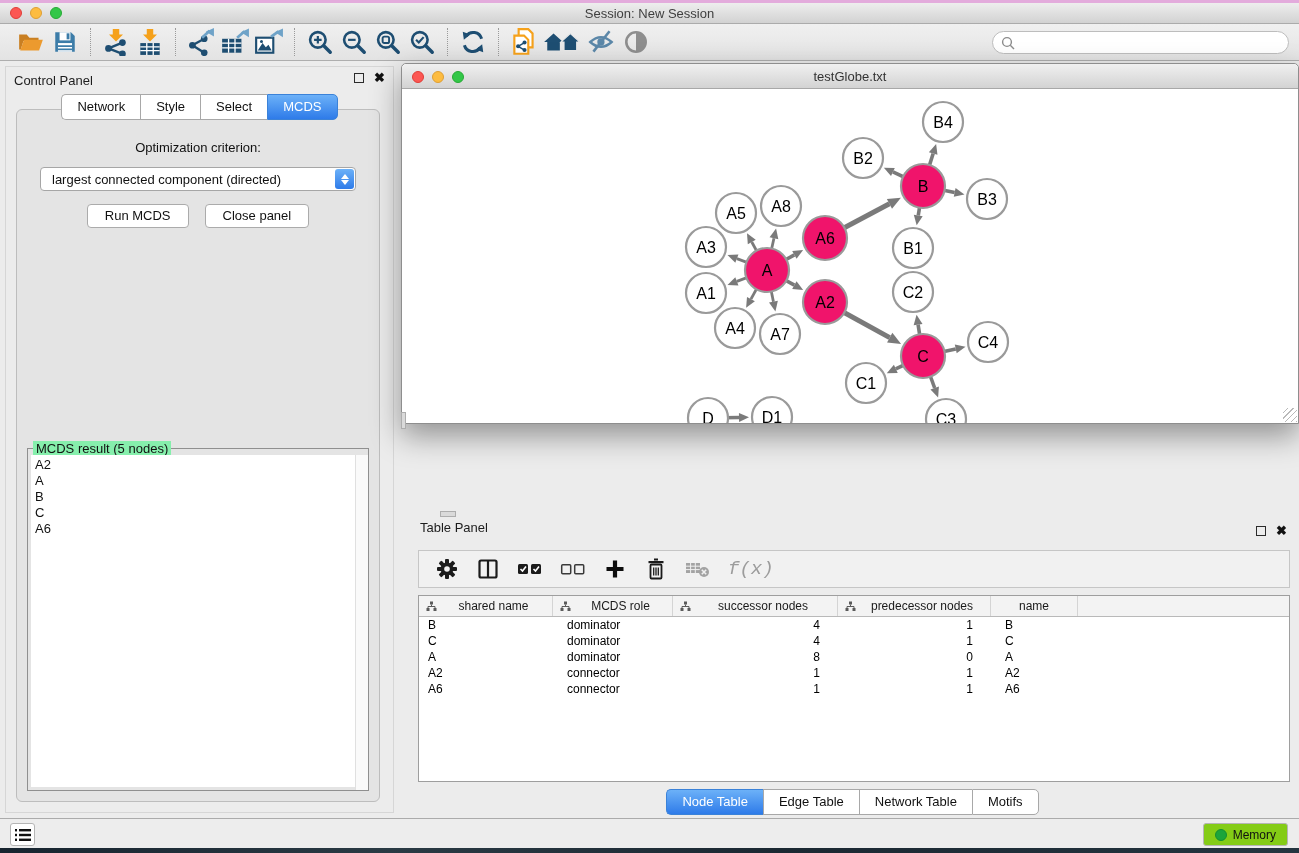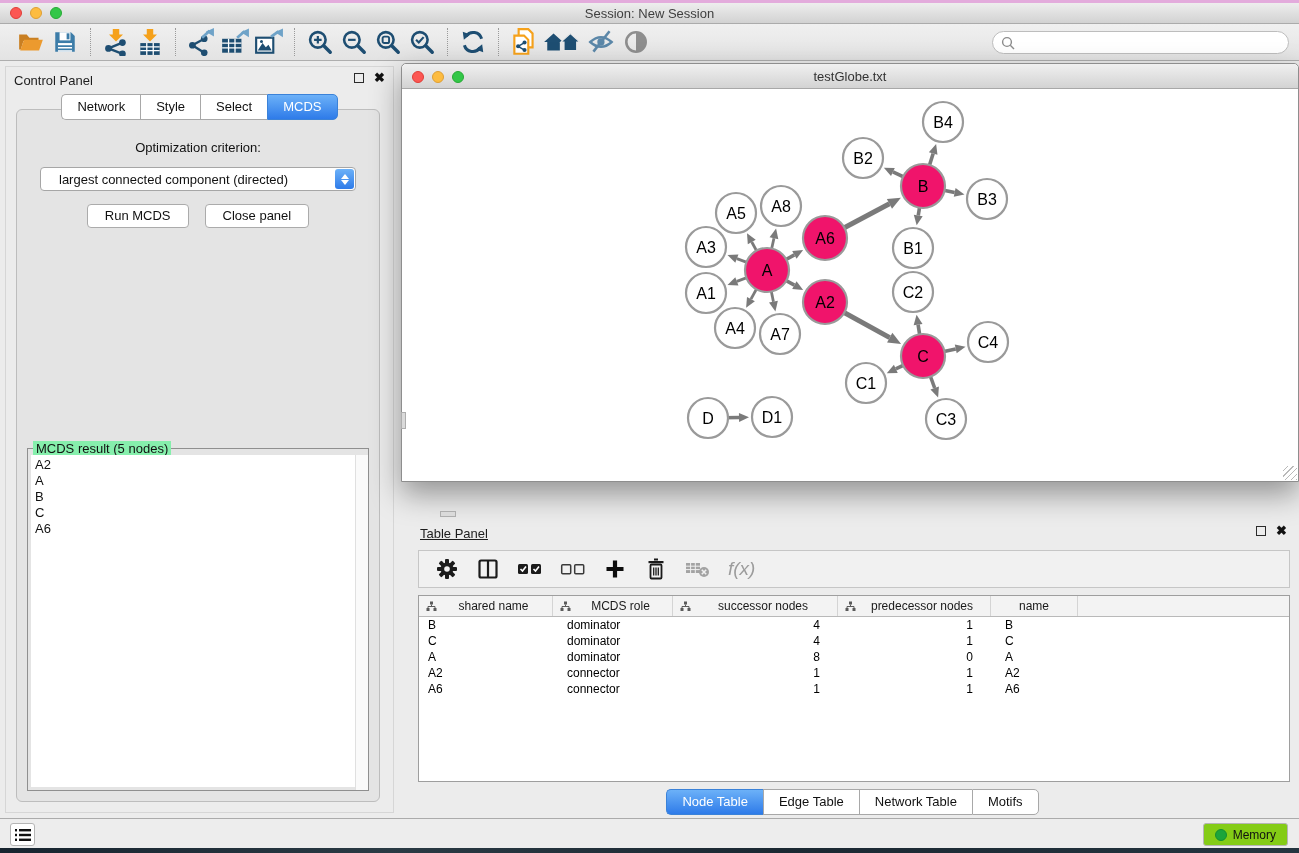--- a/index.html
+++ b/index.html
@@ -36,48 +36,48 @@
   .float-icon { width:10px; height:10px; border:1.6px solid #2b2b2b; background:transparent; }
   .close-icon { font-size:13px; font-weight:bold; color:#111; line-height:11px; }
   .cp-tabs { display:flex; justify-content:center; margin-top:5px; position:relative; z-index:2; }
   .tab { font-size:13px; color:#111; background:#fff; border:1px solid #A8A8A8; border-right-width:0; padding:4px 15px 5px; }
   .tab:first-child { border-radius:5px 0 0 5px; }
   .tab:last-child { border-right-width:1px; border-radius:0 5px 5px 0; }
   .tab.active { background:linear-gradient(#6CB1F8,#2E7BE9); color:#fff; border-color:#3B82D8; }
   .cp-body { position:absolute; left:10px; right:13px; top:42px; bottom:10px; background:#E4E4E4; border:1px solid #BDBDBD; border-radius:6px; display:flex; flex-direction:column; padding:10px; }
   .opt-label { text-align:center; font-size:13px; color:#111; margin-top:20px; }
   .dropdown { position:relative; margin:12px auto 0; width:316px; height:24px; background:#fff; border:1px solid #A6A6A6; border-radius:4px; display:flex; align-items:center; }
-  .dropdown .val { font-size:13px; color:#111; padding-left:18px; }
+  .dropdown .val { font-size:13px; color:#111; padding-left:11px; }
   .stepper { position:absolute; right:1px; top:1px; width:19px; height:20px; border-radius:3px; background:linear-gradient(#6CB1F8,#2E7BE9); display:flex; flex-direction:column; align-items:center; justify-content:center; gap:1px; }
   .stepper .chev { width:0; height:0; border-left:4px solid transparent; border-right:4px solid transparent; }
   .chev.up { border-bottom:5px solid #fff; }
   .chev.down { border-top:5px solid #fff; }
   .btn-row { display:flex; justify-content:center; gap:16px; margin-top:13px; }
   .btn { background:#fff; border:1px solid #ABABAB; border-radius:4px; font-size:13px; color:#111; padding:3px 17px 4px; }
   .result-box { margin-top:auto; height:343px; border:1px solid #8F8F8F; position:relative; padding:3px; background:#E4E4E4; }
   .result-box legend.lg { position:absolute; top:-8px; left:5px; background:#86efac; font-size:13px; padding:0 3px; color:#111; }
   .result-list { position:absolute; left:3px; right:3px; top:6px; bottom:3px; background:#fff; font-size:13px; color:#111; padding:2px 4px; line-height:16px; }
   .result-scroll { position:absolute; right:0; top:0; bottom:0; width:13px; background:#FAFAFA; border-left:1px solid #E0E0E0; }
 
   
-  .nw { position:absolute; left:401px; top:1px; width:898px; height:419px; border:1px solid #8E8E8E; border-radius:5px 5px 0 0; box-shadow:0 12px 30px rgba(0,0,0,.38); background:#fff; }
+  .nw { position:absolute; left:401px; top:1px; width:898px; height:361px; border:1px solid #8E8E8E; border-radius:5px 5px 0 0; box-shadow:0 12px 30px rgba(0,0,0,.38); background:#fff; }
   .nw-titlebar { position:relative; height:25px; background:linear-gradient(#F0F0F0,#D3D3D3); border-bottom:1px solid #A8A8A8; border-radius:5px 5px 0 0; }
   .nw-titlebar .title { position:absolute; left:0; right:0; top:5px; text-align:center; font-size:13px; color:#333; }
   .nw-canvas { position:absolute; left:0; top:25px; right:0; bottom:0; background:#fff; overflow:hidden; }
   .nw-grip { position:absolute; right:1px; bottom:1px; width:14px; height:14px; background:repeating-linear-gradient(135deg, transparent 0 3px, #B9B9B9 3px 4px); }
   .nw-splitter { position:absolute; left:-1px; top:348px; width:5px; height:17px; background:#DADADA; border:1px solid #ADADAD; }
   .h-splitter { position:absolute; left:440px; top:449px; width:16px; height:6px; background:#DADADA; border:1px solid #ADADAD; }
 
   
   .tp { position:absolute; left:406px; top:458px; width:893px; height:294px; }
   .tp-header { position:relative; height:22px; }
-  .tp-title { position:absolute; left:14px; top:6px; font-size:13px; color:#1d1d1d;text-decoration:underline; }
+  .tp-title { position:absolute; left:14px; top:0; font-size:13px; color:#1d1d1d; }
   .tp-toolbar { margin:8px 9px 0 12px; height:38px; background:#F1F1F1; border:1px solid #C6C6C6; display:flex; align-items:center; gap:17px; padding-left:16px; }
   .tp-tool { display:flex; align-items:center; justify-content:center; min-width:24px; height:28px; }
-  .fx { font-family:Liberation Sans, sans-serif; font-style:italic; font-size:19px; color:#9C9C9C; }
+  .fx { font-family:Liberation Mono, monospace; font-style:italic; font-size:19px; color:#9C9C9C; }
   .tp-table { margin:7px 9px 0 12px; height:187px; background:#fff; border:1px solid #9E9E9E; overflow:hidden; display:flex; flex-direction:column; }
   .th-row { display:flex; height:21px; background:#F3F3F3; border-bottom:1px solid #B9B9B9; }
   .th { display:flex; align-items:center; border-right:1px solid #D4D4D4; font-size:12px; color:#1a1a1a; padding:0 4px; }
   .th .hicon { margin:0 2px 0 3px; flex:0 0 auto; }
   .th .hlabel { flex:1; text-align:center; }
   .th.filler { border-right:none; flex:1; }
   .tbody { flex:1; }
   .tr { display:flex; height:16px; }
   .td { font-size:12px; color:#000; line-height:16px; white-space:nowrap; overflow:hidden; }
   .tp-tabs { display:flex; justify-content:center; margin-top:7px; }

